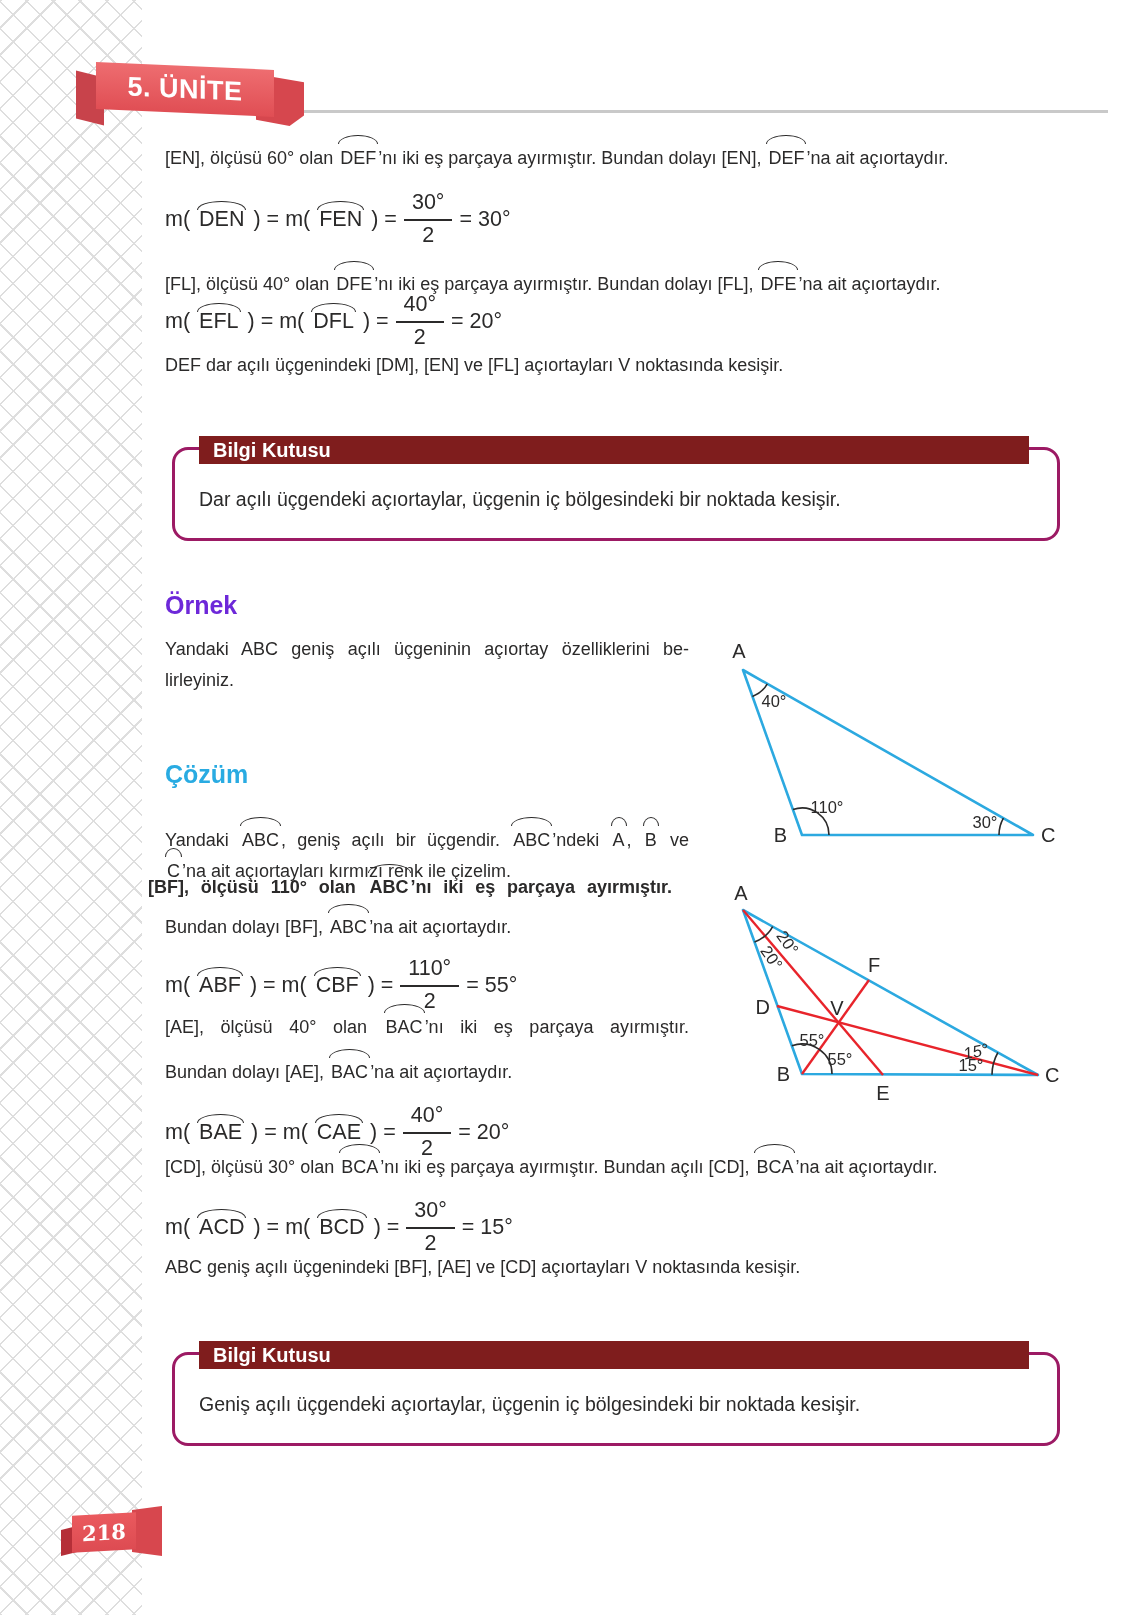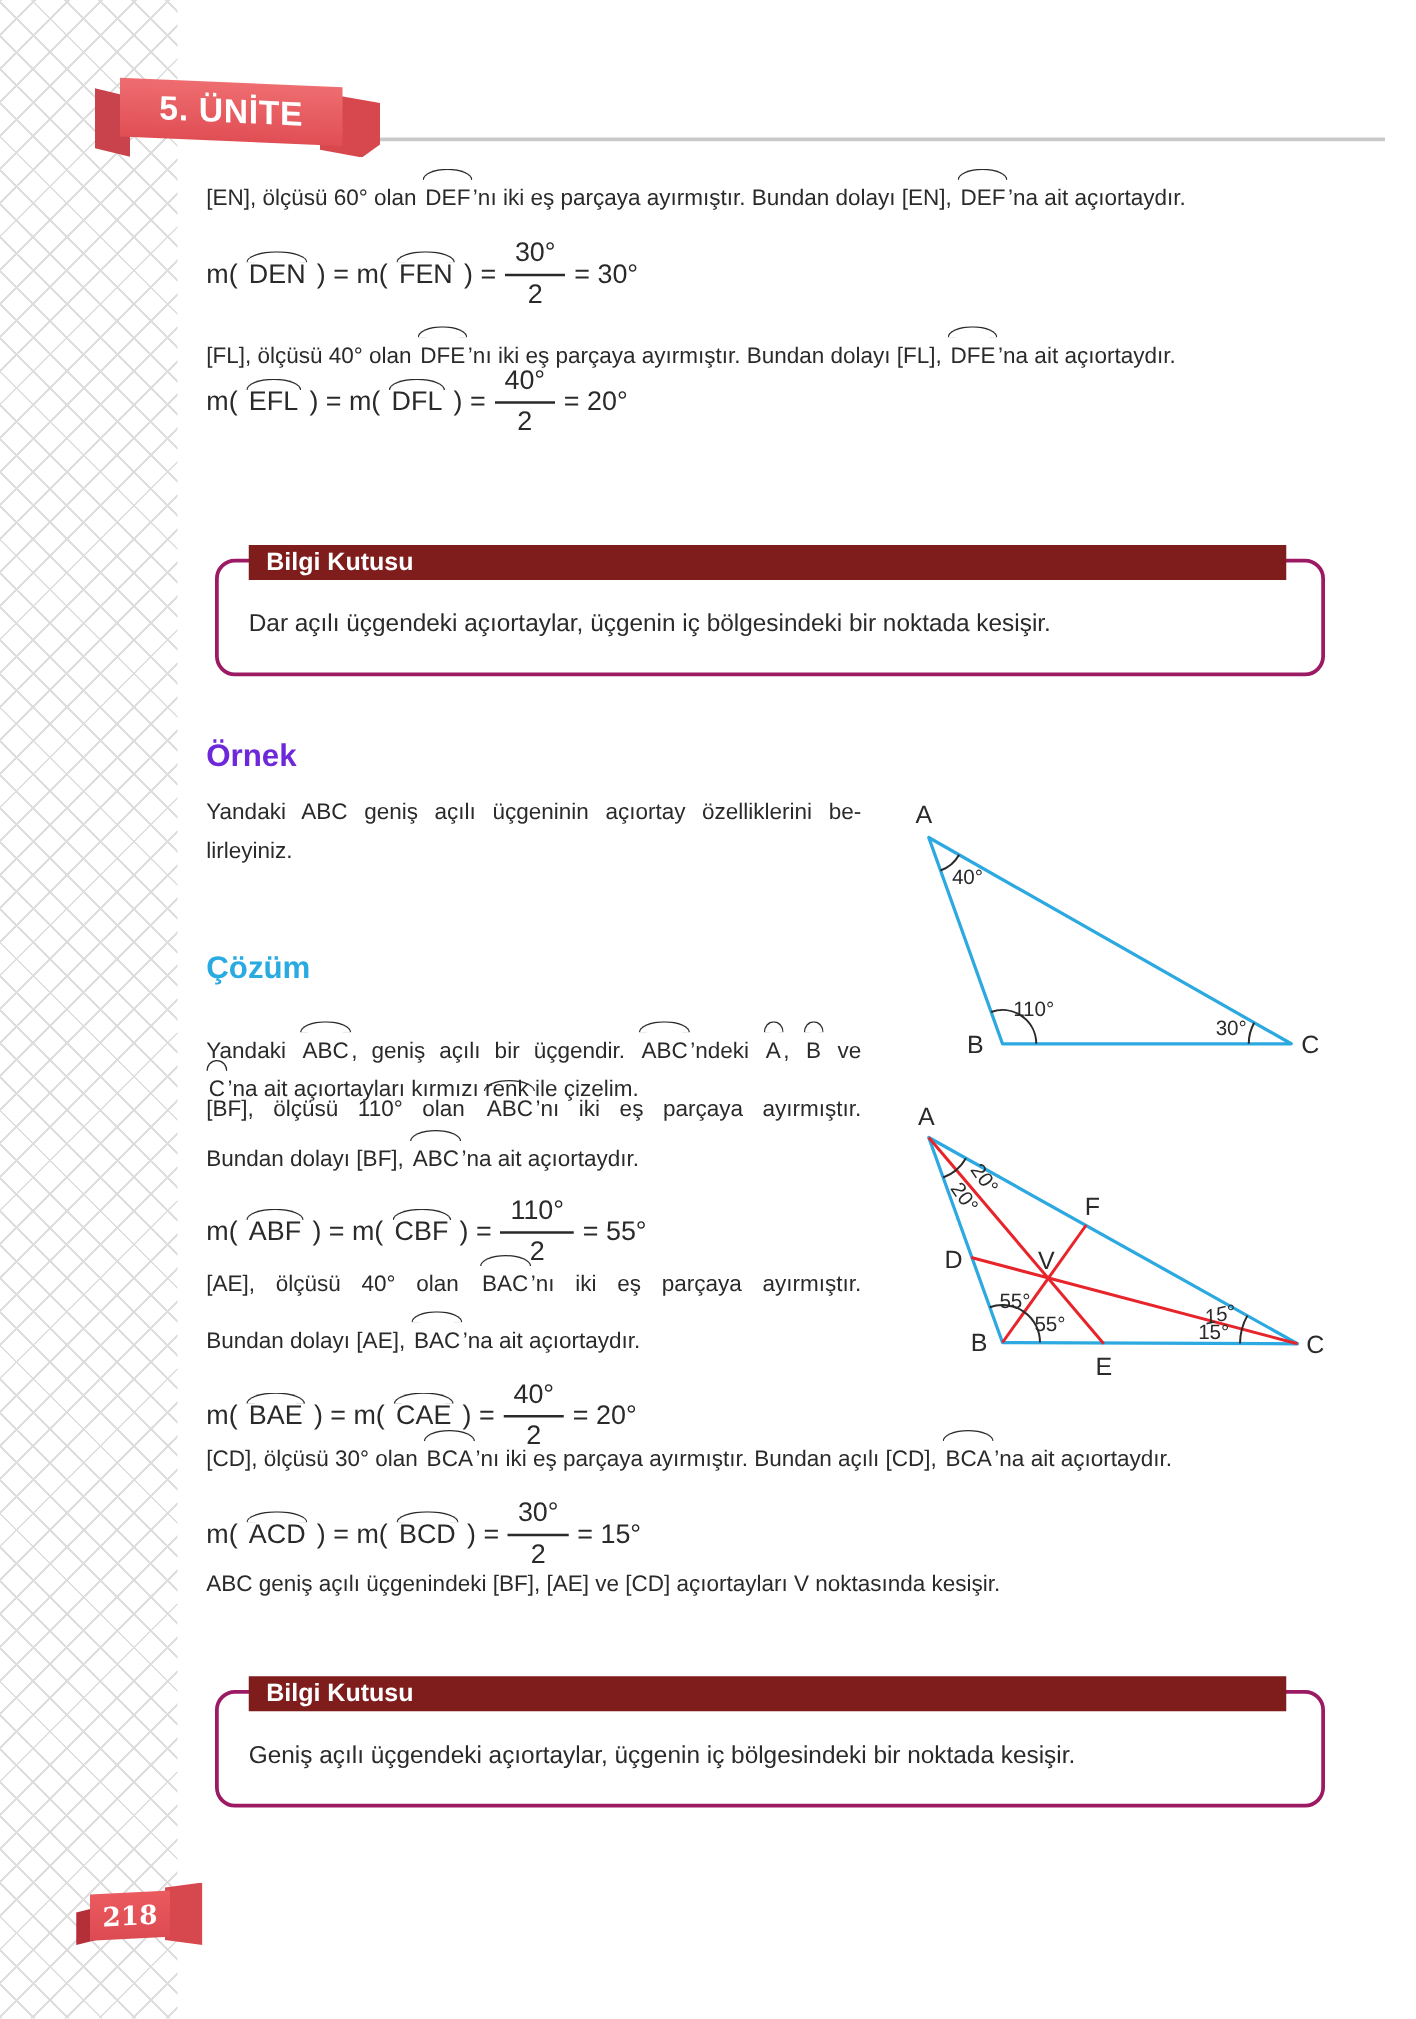--- a/index.html
+++ b/index.html
@@ -102,20 +102,21 @@
       <span>) = m(</span>
       <span class="hat">DFL</span>
       <span>) =</span>
     <span class="frac">
         <span class="num">40°</span>
         <span class="den">2</span>
       </span>
     <span>= 20°</span>
   </div>
 
+  <div class="tb nline" style="left:165px;top:350px;">DEF dar açılı üçgenindeki [DM], [EN] ve [FL] açıortayları V noktasında kesişir.</div>
 
   <div class="infobox" style="top:447px;">
     <div class="bar"><span>Bilgi Kutusu</span></div>
     <div class="itext">Dar açılı üçgendeki açıortaylar, üçgenin iç bölgesindeki bir noktada kesişir.</div>
   </div>
 
   <div class="sect ornek-c" style="left:165px;top:591px;">Örnek</div>
   <div class="tb col" style="left:165px;top:634px;">
     <div class="jline">Yandaki ABC geniş açılı üçgeninin açıortay özelliklerini be-</div>
     <div class="nline">lirleyiniz.</div>
@@ -134,21 +135,21 @@
     <text x="295" y="220" text-anchor="middle" class="alab">30°</text>
   </svg>
 
   <div class="sect cozum-c" style="left:165px;top:740px;margin-top:20px;">Çözüm</div>
 
   <div class="tb col" style="left:165px;top:797px;margin-top:28px;">
     <div class="jline"><span>Yandaki </span><span class="hat">ABC</span><span>, geniş açılı bir üçgendir. </span><span class="hat">ABC</span><span>’ndeki </span><span class="hat">A</span><span>, </span><span class="hat">B</span><span> ve</span></div>
     <div class="nline"><span class="hat">C</span><span>’na ait açıortayları kırmızı renk ile çizelim.</span></div>
   </div>
 
-  <div class="tb col jline" style="left:165px;top:872px;"><span>[BF], ölçüsü 110° olan </span><span class="hat">ABC</span><span>’nı iki eş parçaya ayırmıştır.</span></div>
+  <div class="tb col jline" style="left:148px;top:872px;font-weight:bold;"><span>[BF], ölçüsü 110° olan </span><span class="hat">ABC</span><span>’nı iki eş parçaya ayırmıştır.</span></div>
 
   <div class="tb nline" style="left:165px;top:912px;"><span>Bundan dolayı [BF], </span><span class="hat">ABC</span><span>’na ait açıortaydır.</span></div>
 
   <div class="formula" style="left:165px;top:946px;">
     <span>m(</span>
       <span class="hat">ABF</span>
       <span>) = m(</span>
       <span class="hat">CBF</span>
       <span>) =</span>
     <span class="frac">

